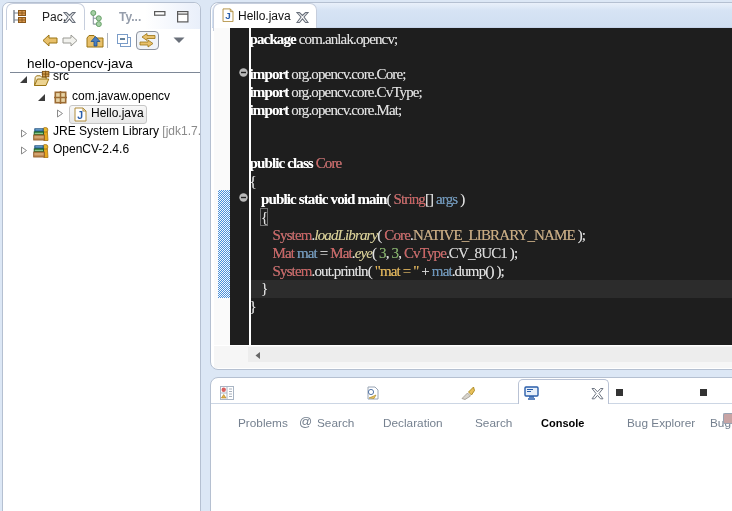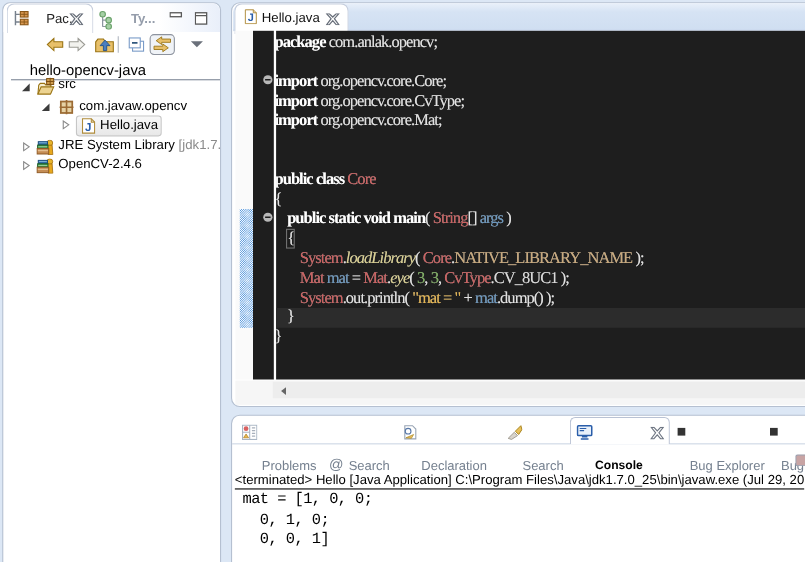--- a/index.html
+++ b/index.html
@@ -262,17 +262,13 @@
     </svg>
     <div class="ctab" style="left:330px;color:#000;font-weight:600;font-size:11px;top:8.5px;">Console</div>
     <svg class="abs" style="left:380px;top:10px" width="13" height="12" viewBox="0 0 13 12">
       <path d="M1 0.5 L3.5 0.5 L6.5 3.8 L9.5 0.5 L12 0.5 L8 5.5 L12 10.8 L9.5 10.8 L6.5 7.4 L3.5 10.8 L1 10.8 L5 5.5 Z" fill="#fdfdfd" stroke="#6e7683" stroke-width="1"></path>
     </svg>
     <div class="sq" style="left:405px;"></div>
     <div class="ctab" style="left:416px;">Bug Explorer</div>
     <div class="sq" style="left:489px;"></div>
     <div class="ctab" style="left:499px;">Bug</div>
     <div id="termbtn"></div>
-    <div id="termline">&lt;terminated&gt; Hello [Java Application] C:\Program Files\Java\jdk1.7.0_25\bin\javaw.exe (Jul 29, 20</div>
-    <pre id="consout">mat = [1, 0, 0;
-  0, 1, 0;
-  0, 0, 1]</pre>
   </div>
 
 </body></html>

